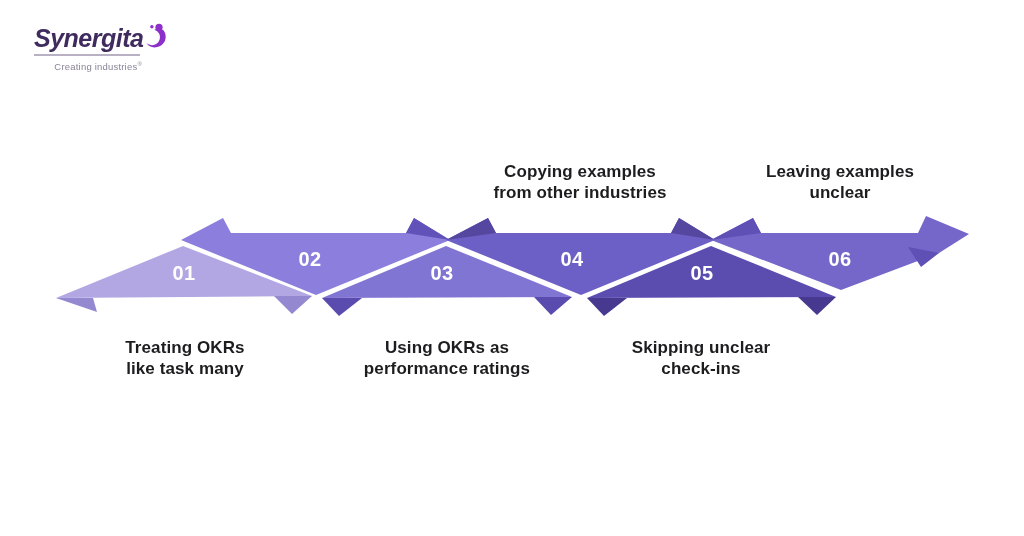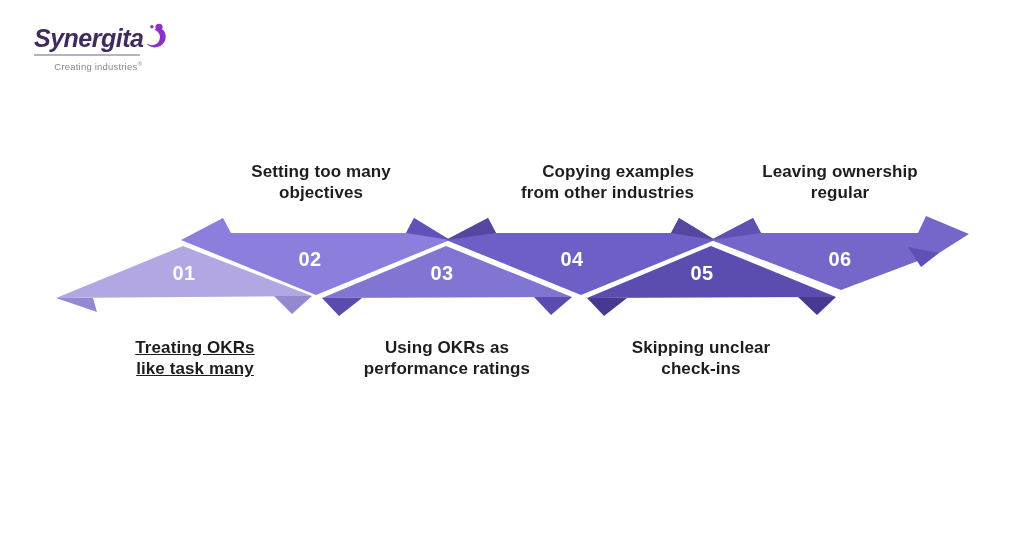--- a/index.html
+++ b/index.html
@@ -95,38 +95,34 @@
     </g>
 
     <g>
       <polygon points="711,240 753,218 761,233 918,233 926,216 969,234 939,253 841,290" fill="#7567c9"></polygon>
       <polygon points="711,240 753,218 761,233" fill="#5e50b4"></polygon>
       <polygon points="908,247 939,253 921,267" fill="#5e50b4"></polygon>
       <text class="num" x="840" y="266" text-anchor="middle" fill="#ffffff">06</text>
     </g>
   </svg>
 
-  <div class="caption" style="left:55px;top:337px;text-decoration:underline;">
+  <div class="caption" style="left:45px;top:337px;">
     <span>Treating OKRs</span>
     <span>like task many</span>
-  </div>
-  <div class="caption" style="left:181px;top:161px;">
-    <span>Setting too many</span>
-    <span>objectives</span>
   </div>
   <div class="caption" style="left:307px;top:337px;">
     <span>Using OKRs as</span>
     <span>performance ratings</span>
   </div>
-  <div class="caption" style="left:414px;top:161px;text-align:right;">
+  <div class="caption" style="left:440px;top:161px;">
     <span>Copying examples</span>
     <span>from other industries</span>
   </div>
   <div class="caption" style="left:561px;top:337px;">
     <span>Skipping unclear</span>
     <span>check-ins</span>
   </div>
   <div class="caption" style="left:700px;top:161px;">
-    <span>Leaving ownership</span>
-    <span>regular</span>
+    <span>Leaving examples</span>
+    <span>unclear</span>
   </div>
 
 </div>
 
 </body></html>

